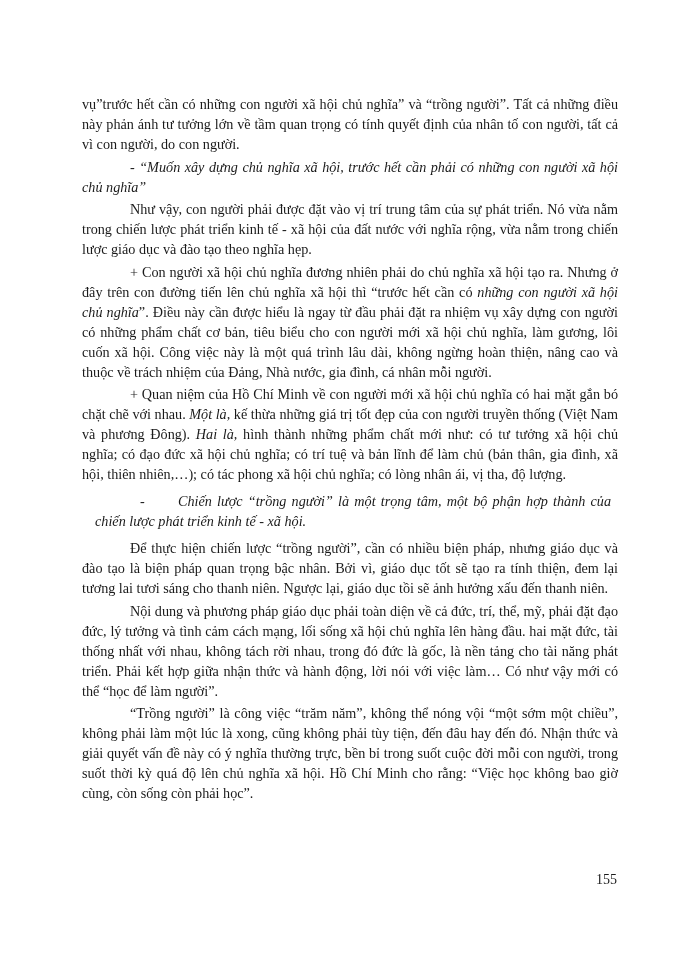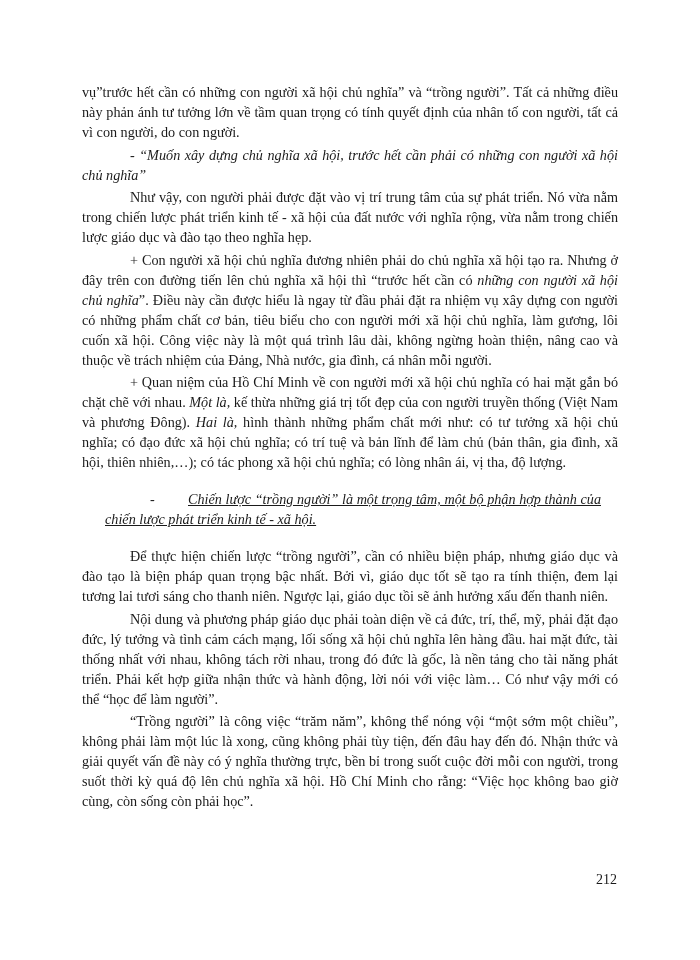--- a/index.html
+++ b/index.html
@@ -1,25 +1,25 @@
 <!DOCTYPE html>
 <html><head>
 <meta charset="utf-8">
 <style>
   html, body { margin: 0; padding: 0; background: #ffffff; }
   body { width: 700px; height: 960px; position: relative; overflow: hidden; }
   .page {
-    position: absolute; left: 82px; top: 82px; width: 536px;
+    position: absolute; left: 82px; top: 94px; width: 536px;
     font-family: "Liberation Serif", serif;
     font-size: 14.2px; line-height: 20px; color: #1a1a1a;
   }
   .p { margin: 0 0 2.5px 0; text-align: justify; text-align-last: left; }
   .indent { text-indent: 48px; }
   .it { font-style: italic; }
-  .dash-line { margin: 17px; position: relative; text-align: justify; text-decoration: underline; }
+  .dash-line { margin: 7px; position: relative; text-align: justify; }
   .dash-line .dash { display: inline-block; width: 83px; padding-left: 45px; box-sizing: border-box; font-style: normal; }
   .hang { padding-left: 6px; }
   .pagenum {
     position: absolute; left: 596px; top: 872px;
     font-family: "Liberation Serif", serif; font-size: 14px; color: #1a1a1a;
   }
 </style>
 </head>
 <body>
 
@@ -44,26 +44,26 @@
 
   <p class="p indent">
     <span>+ Quan niệm của Hồ Chí Minh về con người mới xã hội chủ nghĩa có hai mặt gắn bó chặt chẽ với nhau. </span><span class="it">Một là,</span><span> kế thừa những giá trị tốt đẹp của con người truyền thống (Việt Nam và phương Đông). </span><span class="it">Hai là,</span><span> hình thành những phẩm chất mới như: có tư tưởng xã hội chủ nghĩa; có đạo đức xã hội chủ nghĩa; có trí tuệ và bản lĩnh để làm chủ (bản thân, gia đình, xã hội, thiên nhiên,…); có tác phong xã hội chủ nghĩa; có lòng nhân ái, vị tha, độ lượng.</span>
   </p>
 
   <p class="p dash-line it hang">
     <span class="dash">-</span><span>Chiến lược “trồng người” là một trọng tâm, một bộ phận hợp thành của chiến lược phát triển kinh tế - xã hội.</span>
   </p>
 
   <p class="p indent">
-    <span>Để thực hiện chiến lược “trồng người”, cần có nhiều biện pháp, nhưng giáo dục và đào tạo là biện pháp quan trọng bậc nhất. Bởi vì, giáo dục tốt sẽ tạo ra tính thiện, đem lại tương lai tươi sáng cho thanh niên. Ngược lại, giáo dục tồi sẽ ảnh hưởng xấu đến thanh niên.</span>
+    <span>Để thực hiện chiến lược “trồng người”, cần có nhiều biện pháp, nhưng giáo dục và đào tạo là biện pháp quan trọng bậc nhân. Bởi vì, giáo dục tốt sẽ tạo ra tính thiện, đem lại tương lai tươi sáng cho thanh niên. Ngược lại, giáo dục tồi sẽ ảnh hưởng xấu đến thanh niên.</span>
   </p>
 
   <p class="p indent">
     <span>Nội dung và phương pháp giáo dục phải toàn diện về cả đức, trí, thể, mỹ, phải đặt đạo đức, lý tưởng và tình cảm cách mạng, lối sống xã hội chủ nghĩa lên hàng đầu. hai mặt đức, tài thống nhất với nhau, không tách rời nhau, trong đó đức là gốc, là nền tảng cho tài năng phát triển. Phải kết hợp giữa nhận thức và hành động, lời nói với việc làm… Có như vậy mới có thể “học để làm người”.</span>
   </p>
 
   <p class="p indent">
     <span>“Trồng người” là công việc “trăm năm”, không thể nóng vội “một sớm một chiều”, không phải làm một lúc là xong, cũng không phải tùy tiện, đến đâu hay đến đó. Nhận thức và giải quyết vấn đề này có ý nghĩa thường trực, bền bỉ trong suốt cuộc đời mỗi con người, trong suốt thời kỳ quá độ lên chủ nghĩa xã hội. Hồ Chí Minh cho rằng: “Việc học không bao giờ cùng, còn sống còn phải học”.</span>
   </p>
 
 </div>
 
-<div class="pagenum">212</div>
+<div class="pagenum">155</div>
 
 </body></html>

